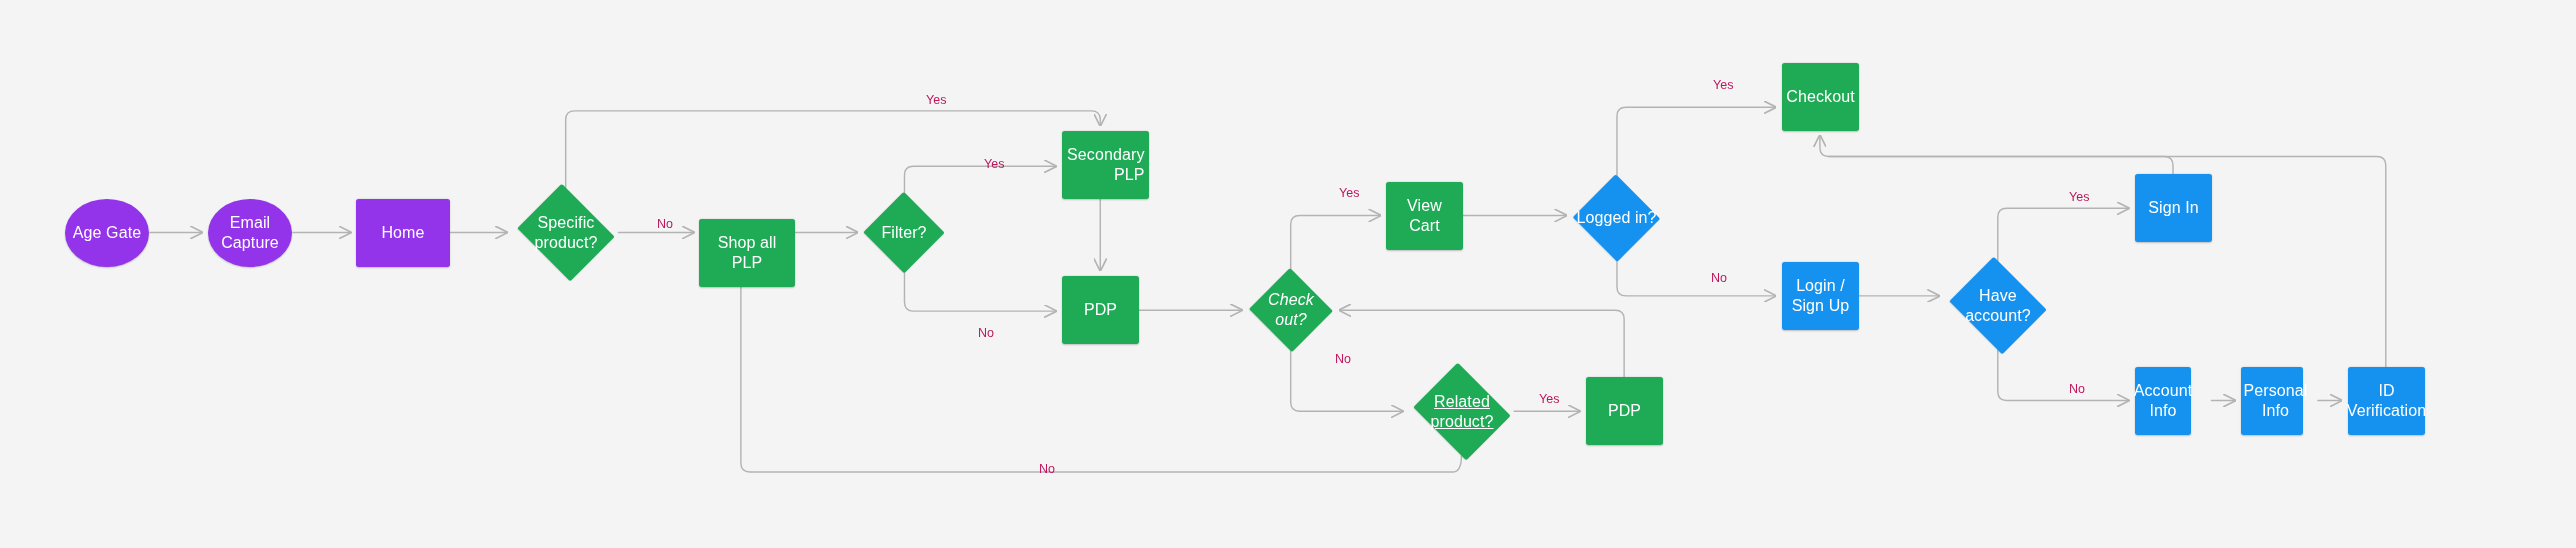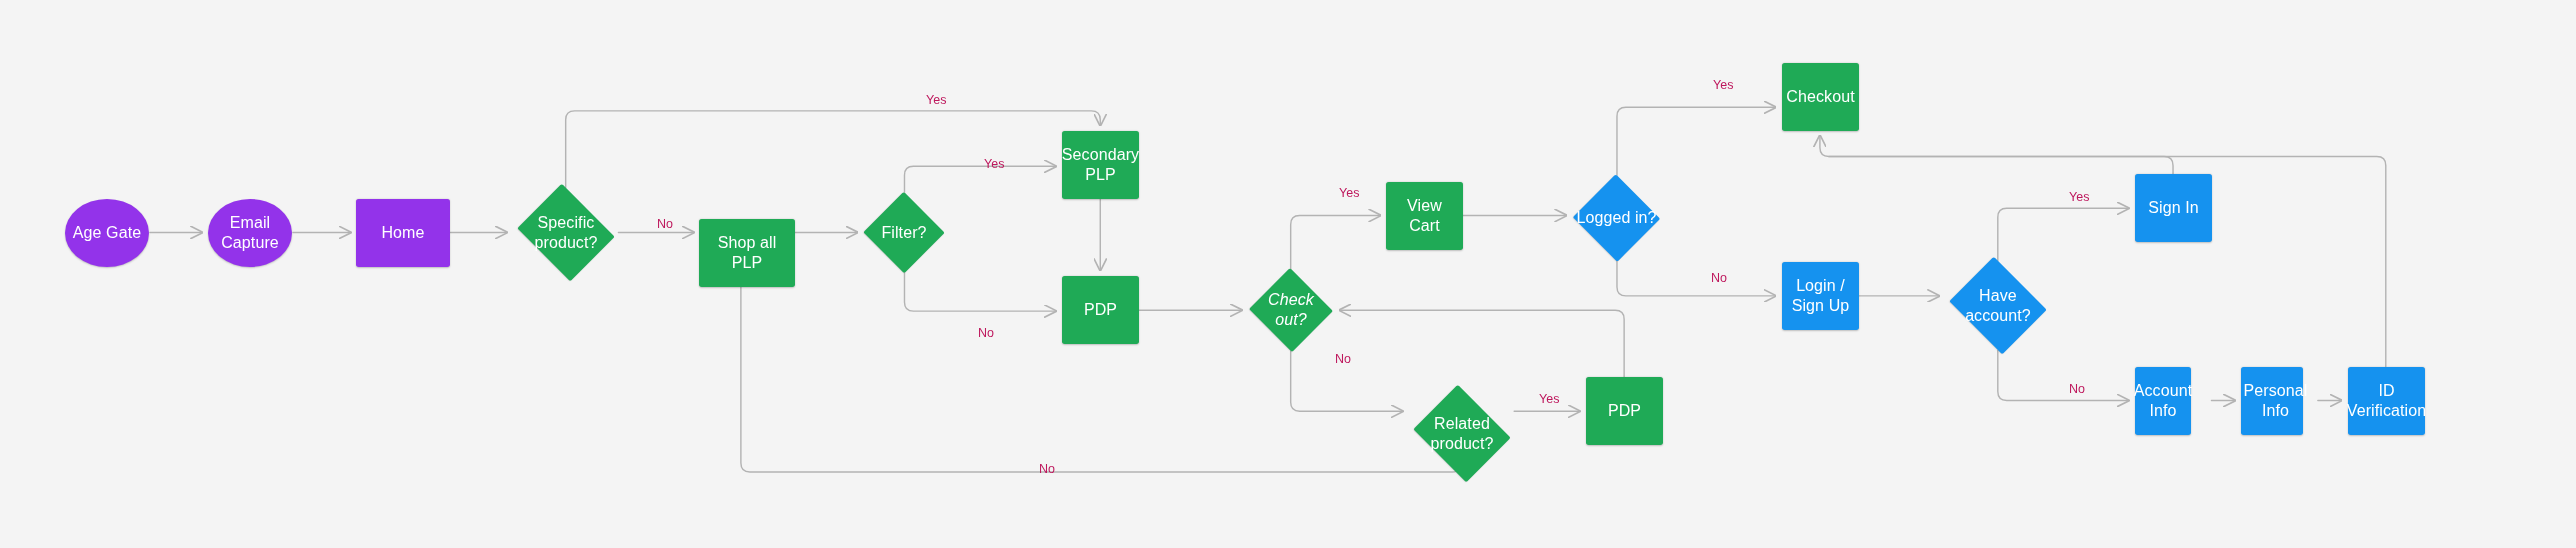--- a/index.html
+++ b/index.html
@@ -152,38 +152,38 @@
 
   <div class="node rect green" style="left:699px;top:199px;width:96px;height:68px;margin-top:20px;">
     <span class="lbl">Shop all PLP</span>
   </div>
 
   <div class="node diamond" style="left:863px;top:192px;width:82px;height:81px;">
     <span class="dia-shape green"></span>
     <span class="dia-label">Filter?</span>
   </div>
 
-  <div class="node rect green" style="left:1062px;top:131px;width:77px;height:68px;">
+  <div class="node rect green" style="left:1062px;top:131px;width:87px;height:68px;text-align:right;">
     <span class="lbl">Secondary PLP</span>
   </div>
 
   <div class="node rect green" style="left:1062px;top:276px;width:77px;height:68px;">
     <span class="lbl">PDP</span>
   </div>
 
   <div class="node diamond" style="left:1248px;top:269px;width:86px;height:82px;font-style:italic;">
     <span class="dia-shape green"></span>
     <span class="dia-label">Check out?</span>
   </div>
 
   <div class="node rect green" style="left:1386px;top:182px;width:77px;height:68px;text-align:center;">
     <span class="lbl">View Cart</span>
   </div>
 
-  <div class="node diamond" style="left:1409px;top:389px;width:106px;height:89px;">
+  <div class="node diamond" style="left:1409px;top:367px;width:106px;height:89px;text-decoration:underline;">
     <span class="dia-shape green"></span>
     <span class="dia-label">Related product?</span>
   </div>
 
   <div class="node rect green" style="left:1586px;top:377px;width:77px;height:68px;">
     <span class="lbl">PDP</span>
   </div>
 
   <div class="node diamond" style="left:1572px;top:175px;width:89px;height:86px;">
     <span class="dia-shape blue"></span>

